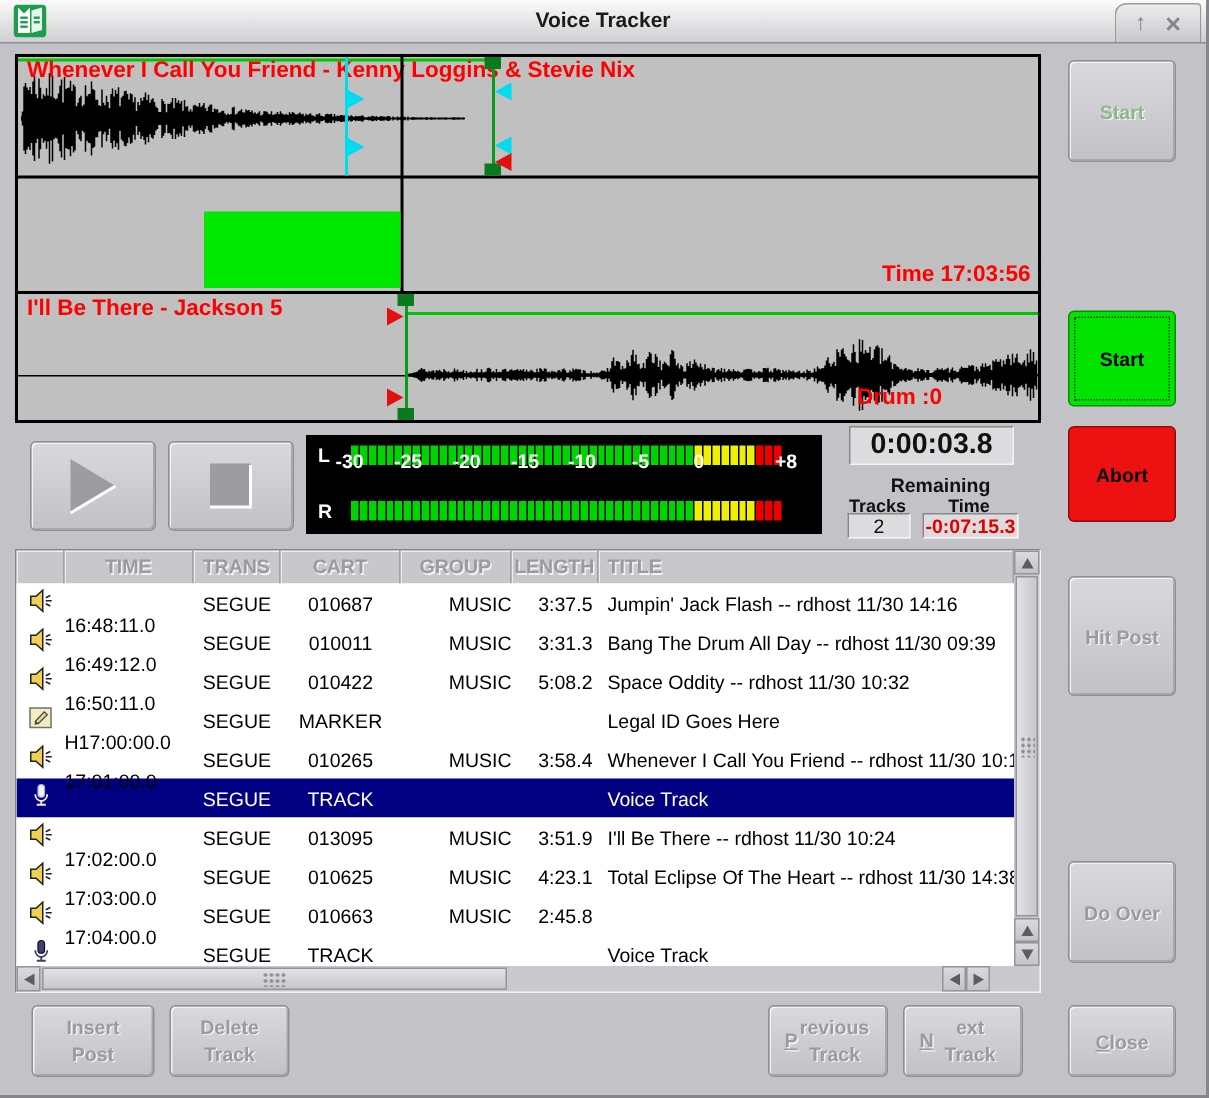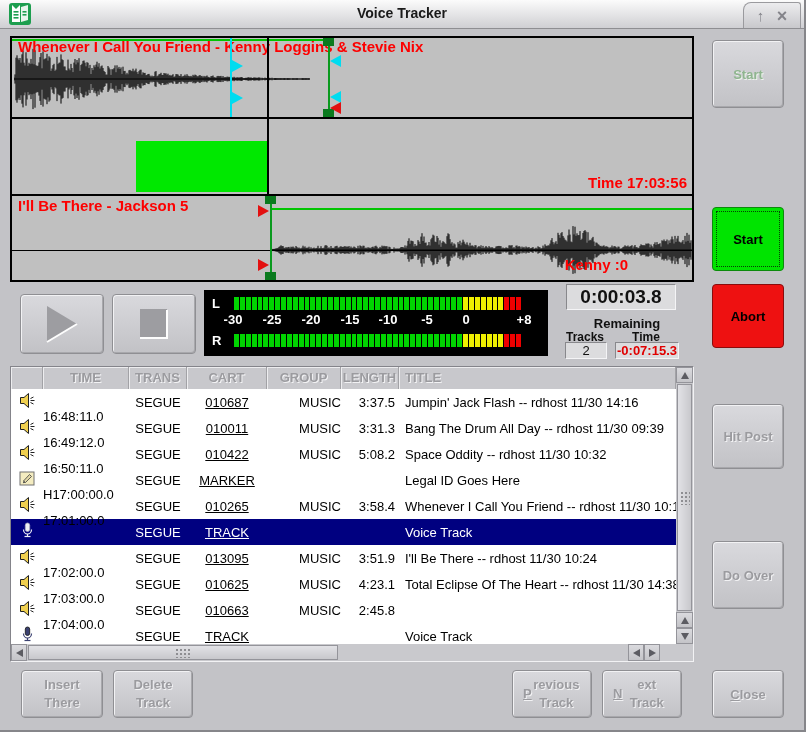--- a/index.html
+++ b/index.html
@@ -31,21 +31,21 @@
   .green-block{position:absolute;background:#00e800;}
   
   .t-btn{position:absolute;width:82px;height:58px;background:linear-gradient(#d9d9dd,#c2c2c6);
          border:1px solid #8f8f93;border-radius:4px;box-shadow:inset 1px 1px 0 #f2f2f4,inset -1px -1px 0 #a8a8ac;
          display:flex;align-items:center;justify-content:center;}
   .meter{position:absolute;left:204px;top:290px;width:344px;height:66px;background:#000;}
   .meter-ch{position:absolute;left:8px;width:16px;color:#fff;font-weight:bold;font-size:13px;}
   .meter-bar{position:absolute;left:30px;width:288px;height:13px;display:flex;}
   .meter-bar div{flex:1;margin-right:1px;}
   .seg-g{background:#00d400;} .seg-y{background:#efef00;} .seg-r{background:#ef0000;}
-  .meter-scale{position:absolute;left:0;top:22px;width:344px;height:18px;}
+  .meter-scale{position:absolute;left:0;top:10px;width:344px;height:18px;}
   .meter-scale span{position:absolute;transform:translateX(-50%);color:#fff;font-weight:bold;font-size:13px;}
   .sunken{background:#dcdcde;border-top:1px solid #88888c;border-left:1px solid #88888c;
           border-bottom:1px solid #f4f4f6;border-right:1px solid #f4f4f6;box-sizing:border-box;}
   .clock{position:absolute;left:566px;top:284px;width:110px;height:26px;font-size:19px;font-weight:bold;color:#111;
          text-align:center;line-height:24px;}
   .rem-label{position:absolute;font-weight:bold;font-size:12px;color:#111;text-align:center;}
   .rem-box{position:absolute;height:17px;font-size:13px;text-align:center;line-height:15px;}
   
   .rbtn{position:absolute;left:712px;width:72px;background:linear-gradient(#d9d9dd,#c2c2c6);
         border:1px solid #8f8f93;border-radius:4px;box-shadow:inset 1px 1px 0 #f2f2f4,inset -1px -1px 0 #a8a8ac;
@@ -60,21 +60,21 @@
   .log{position:absolute;left:10px;top:366px;width:684px;height:296px;background:#fff;
        border-top:1px solid #84848a;border-left:1px solid #84848a;border-bottom:1px solid #f2f2f4;border-right:1px solid #f2f2f4;box-sizing:border-box;}
   .log-head{position:absolute;left:0;top:0;right:17px;height:22px;display:flex;background:#c8c8cc;}
   .hcell{font-weight:bold;font-size:13px;color:#9b9b9f;text-shadow:1px 1px 0 #f2f2f4;
          border-right:1px solid #a2a2a6;box-shadow:inset 1px 1px 0 #ededef;line-height:22px;text-align:center;box-sizing:border-box;flex:none;}
   .rows{position:absolute;left:0;top:22px;right:17px;bottom:17px;overflow:hidden;background:#fff;}
   .lrow{display:flex;height:26px;align-items:center;font-size:13px;color:#000;background:#fff;}
   .lrow.sel{background:#000080;color:#fff;}
   .lcell{flex:none;white-space:nowrap;overflow:hidden;}
   .c-icon{width:32px;text-align:center;} .c-time{width:86px;text-align:left;margin-top:28px;}
-  .c-trans{width:58px;text-align:center;} .c-cart{width:80px;text-align:center;text-decoration:underline;}
+  .c-trans{width:58px;text-align:center;} .c-cart{width:80px;text-align:center;}
   .c-group{width:74px;text-align:right;} .c-len{width:58px;text-align:right;padding-right:4px;box-sizing:border-box;}
   .c-title{flex:1;text-align:left;padding-left:6px;}
   
   .sb-btn{background:linear-gradient(#dadade,#c4c4c8);border:1px solid #94949a;box-sizing:border-box;
           display:flex;align-items:center;justify-content:center;}
   .vsb{position:absolute;right:0;top:0;width:17px;bottom:17px;background:#c9c9cd;}
   .vsb .sb-btn{position:absolute;left:0;width:17px;height:16px;}
   .v-thumb{position:absolute;left:1px;width:15px;background:linear-gradient(90deg,#e2e2e6,#c8c8cc);
            border:1px solid #94949a;box-sizing:border-box;}
   .hsb{position:absolute;left:0;bottom:0;right:17px;height:17px;background:#c9c9cd;}
@@ -148,21 +148,21 @@
     <svg id="wave2" style="position:absolute;left:260px;top:171px;" width="420" height="82">
         <line x1="0" y1="41" x2="420" y2="41" stroke="#000"></line>
         <path d="M0 40.3V41.7M1 39.9V42.1M2 40.0V42.0M3 39.7V42.3M4 39.4V42.6M5 39.2V42.8M6 38.9V43.1M7 37.9V44.1M8 37.3V44.7M9 36.3V45.7M10 37.2V44.8M11 37.0V45.0M12 38.7V43.3M13 39.2V42.8M14 38.1V43.9M15 38.8V43.2M16 38.1V43.9M17 37.9V44.1M18 39.3V42.7M19 37.7V44.3M20 38.3V43.7M21 37.5V44.5M22 38.5V43.5M23 39.2V42.8M24 37.0V45.0M25 38.1V43.9M26 39.2V42.8M27 38.5V43.5M28 39.4V42.6M29 39.4V42.6M30 38.7V43.3M31 36.7V45.3M32 38.5V43.5M33 37.4V44.6M34 39.0V43.0M35 38.6V43.4M36 38.8V43.2M37 37.7V44.3M38 39.7V42.3M39 38.3V43.7M40 39.6V42.4M41 39.2V42.8M42 38.6V43.4M43 39.4V42.6M44 39.2V42.8M45 38.9V43.1M46 36.8V45.2M47 39.3V42.7M48 39.1V42.9M49 37.2V44.8M50 39.1V42.9M51 39.2V42.8M52 38.7V43.3M53 36.5V45.5M54 36.1V45.9M55 36.8V45.2M56 39.1V42.9M57 38.3V43.7M58 39.4V42.6M59 37.0V45.0M60 39.1V42.9M61 38.8V43.2M62 39.2V42.8M63 37.5V44.5M64 37.1V44.9M65 36.8V45.2M66 38.6V43.4M67 38.6V43.4M68 37.7V44.3M69 37.2V44.8M70 38.0V44.0M71 37.8V44.2M72 37.7V44.3M73 37.0V45.0M74 38.1V43.9M75 37.3V44.7M76 38.0V44.0M77 37.0V45.0M78 38.8V43.2M79 37.5V44.5M80 38.9V43.1M81 38.6V43.4M82 37.5V44.5M83 38.2V43.8M84 39.1V42.9M85 39.2V42.8M86 36.8V45.2M87 39.1V42.9M88 36.4V45.6M89 37.0V45.0M90 38.4V43.6M91 36.7V45.3M92 36.8V45.2M93 39.2V42.8M94 38.6V43.4M95 39.3V42.7M96 38.2V43.8M97 38.8V43.2M98 38.7V43.3M99 39.3V42.7M100 38.0V44.0M101 37.6V44.4M102 38.8V43.2M103 37.2V44.8M104 36.7V45.3M105 37.8V44.2M106 39.5V42.5M107 39.3V42.7M108 37.9V44.1M109 38.8V43.2M110 36.6V45.4M111 37.6V44.4M112 36.8V45.2M113 37.4V44.6M114 37.2V44.8M115 37.3V44.7M116 39.8V42.2M117 37.7V44.3M118 38.2V43.8M119 39.9V42.1M120 39.9V42.1M121 40.0V42.0M122 38.4V43.6M123 39.8V42.2M124 39.4V42.6M125 39.8V42.2M126 39.3V42.7M127 39.9V42.1M128 39.0V43.0M129 38.0V44.0M130 38.1V43.9M131 38.1V43.9M132 38.8V43.2M133 36.4V45.6M134 38.7V43.3M135 36.7V45.3M136 31.9V50.1M137 29.3V52.7M138 34.8V47.2M139 31.6V50.4M140 31.9V50.1M141 32.3V49.7M142 37.4V44.6M143 35.0V47.0M144 36.9V45.1M145 36.5V45.5M146 31.1V50.9M147 32.6V49.4M148 35.0V47.0M149 27.6V54.4M150 24.2V57.8M151 32.0V50.0M152 27.5V54.5M153 33.9V48.1M154 33.5V48.5M155 36.8V45.2M156 36.1V45.9M157 33.0V49.0M158 36.5V45.5M159 30.3V51.7M160 28.8V53.2M161 25.7V56.3M162 26.6V55.4M163 32.6V49.4M164 33.1V48.9M165 27.0V55.0M166 28.9V53.1M167 35.6V46.4M168 31.3V50.7M169 37.8V44.2M170 33.7V48.3M171 32.2V49.8M172 33.1V48.9M173 34.3V47.7M174 35.1V46.9M175 27.2V54.8M176 24.3V57.7M177 25.2V56.8M178 30.2V51.8M179 34.6V47.4M180 33.2V48.8M181 36.7V45.3M182 34.4V47.6M183 35.4V46.6M184 38.7V43.3M185 38.6V43.4M186 33.2V48.8M187 35.0V47.0M188 31.8V50.2M189 36.3V45.7M190 33.6V48.4M191 30.7V51.3M192 32.7V49.3M193 34.7V47.3M194 35.8V46.2M195 33.4V48.6M196 35.8V46.2M197 37.3V44.7M198 33.8V48.2M199 37.1V44.9M200 36.3V45.7M201 36.8V45.2M202 38.1V43.9M203 36.2V45.8M204 36.3V45.7M205 39.3V42.7M206 37.9V44.1M207 37.0V45.0M208 38.2V43.8M209 36.3V45.7M210 39.1V42.9M211 36.9V45.1M212 39.1V42.9M213 38.3V43.7M214 37.0V45.0M215 38.2V43.8M216 38.9V43.1M217 37.1V44.9M218 38.3V43.7M219 38.8V43.2M220 38.1V43.9M221 38.8V43.2M222 39.5V42.5M223 39.0V43.0M224 37.5V44.5M225 37.3V44.7M226 37.0V45.0M227 36.9V45.1M228 37.1V44.9M229 37.2V44.8M230 39.4V42.6M231 38.5V43.5M232 39.3V42.7M233 39.2V42.8M234 38.4V43.6M235 38.8V43.2M236 39.2V42.8M237 36.4V45.6M238 36.3V45.7M239 36.7V45.3M240 36.1V45.9M241 39.2V42.8M242 38.1V43.9M243 39.4V42.6M244 36.7V45.3M245 36.5V45.5M246 38.0V44.0M247 37.0V45.0M248 37.7V44.3M249 39.6V42.4M250 37.6V44.4M251 38.8V43.2M252 37.9V44.1M253 39.3V42.7M254 37.5V44.5M255 38.5V43.5M256 38.6V43.4M257 38.0V44.0M258 39.4V42.6M259 39.1V42.9M260 38.7V43.3M261 38.1V43.9M262 39.8V42.2M263 39.5V42.5M264 38.7V43.3M265 39.6V42.4M266 37.3V44.7M267 38.1V43.9M268 38.4V43.6M269 39.6V42.4M270 39.1V42.9M271 36.6V45.4M272 38.6V43.4M273 35.3V46.7M274 36.7V45.3M275 37.1V44.9M276 36.3V45.7M277 36.5V45.5M278 34.6V47.4M279 31.3V50.7M280 29.1V52.9M281 33.1V48.9M282 35.3V46.7M283 33.5V48.5M284 32.2V49.8M285 35.0V47.0M286 23.8V58.2M287 25.9V56.1M288 28.8V53.2M289 24.2V57.8M290 23.1V58.9M291 27.0V55.0M292 28.7V53.3M293 30.6V51.4M294 31.4V50.6M295 32.5V49.5M296 26.4V55.6M297 20.5V61.5M298 25.6V56.4M299 32.5V49.5M300 33.2V48.8M301 17.1V64.9M302 25.4V56.6M303 17.7V64.3M304 26.8V55.2M305 24.3V57.7M306 26.2V55.8M307 26.1V55.9M308 22.1V59.9M309 31.0V51.0M310 29.7V52.3M311 24.0V58.0M312 22.0V60.0M313 21.1V60.9M314 22.6V59.4M315 33.7V48.3M316 23.2V58.8M317 31.8V50.2M318 30.8V51.2M319 31.3V50.7M320 29.3V52.7M321 27.9V54.1M322 32.5V49.5M323 37.0V45.0M324 33.5V48.5M325 33.8V48.2M326 35.2V46.8M327 35.8V46.2M328 37.1V44.9M329 36.8V45.2M330 37.8V44.2M331 36.8V45.2M332 36.4V45.6M333 37.9V44.1M334 37.2V44.8M335 37.5V44.5M336 37.9V44.1M337 39.3V42.7M338 38.3V43.7M339 38.5V43.5M340 36.5V45.5M341 38.5V43.5M342 37.2V44.8M343 37.2V44.8M344 37.9V44.1M345 39.2V42.8M346 37.6V44.4M347 37.7V44.3M348 39.7V42.3M349 39.6V42.4M350 39.2V42.8M351 38.1V43.9M352 37.6V44.4M353 36.3V45.7M354 37.3V44.7M355 37.4V44.6M356 36.5V45.5M357 37.9V44.1M358 37.4V44.6M359 36.9V45.1M360 36.2V45.8M361 39.4V42.6M362 37.4V44.6M363 36.0V46.0M364 38.2V43.8M365 38.2V43.8M366 39.2V42.8M367 38.7V43.3M368 36.9V45.1M369 35.3V46.7M370 36.1V45.9M371 36.3V45.7M372 36.2V45.8M373 36.4V45.6M374 34.5V47.5M375 35.1V46.9M376 34.3V47.7M377 34.8V47.2M378 38.3V43.7M379 35.5V46.5M380 37.2V44.8M381 38.6V43.4M382 35.1V46.9M383 33.3V48.7M384 35.9V46.1M385 33.1V48.9M386 35.3V46.7M387 35.0V47.0M388 34.2V47.8M389 37.6V44.4M390 31.3V50.7M391 32.1V49.9M392 30.5V51.5M393 32.2V49.8M394 32.2V49.8M395 30.5V51.5M396 35.3V46.7M397 31.4V50.6M398 33.9V48.1M399 30.4V51.6M400 27.5V54.5M401 30.3V51.7M402 34.5V47.5M403 26.9V55.1M404 32.9V49.1M405 29.5V52.5M406 26.9V55.1M407 32.5V49.5M408 33.1V48.9M409 34.1V47.9M410 32.7V49.3M411 31.1V50.9M412 35.1V46.9M413 26.9V55.1M414 32.6V49.4M415 23.9V58.1M416 31.9V50.1M417 25.7V56.3M418 33.8V48.2M419 31.3V50.7" stroke="#000" stroke-width="1" fill="none"></path>
       </svg>
     <div class="wave-title" style="left:6px;top:159px;">I'll Be There - Jackson 5</div>
     <div class="vline" style="left:258px;top:158px;height:84px;background:#0a9a1e;"></div>
     <div class="sq" style="left:253px;top:158px;"></div>
     <div class="sq" style="left:253px;top:234px;"></div>
     <div class="tri tri-r red" style="left:246px;top:167px;"></div>
     <div class="tri tri-r red" style="left:246px;top:221px;"></div>
-    <div class="red-label" style="right:64px;top:218px;">Kenny :0</div>
+    <div class="red-label" style="right:64px;top:218px;">Drum :0</div>
   </div>
 
   <div class="t-btn" style="left:20px;top:294px;">
     <svg width="36" height="40">
       <polygon points="3,2 3,38 33,20" fill="#9d9da1"></polygon>
       <line x1="3" y1="38" x2="33" y2="20" stroke="#fdfdfd" stroke-width="2"></line>
     </svg>
   </div>
   <div class="t-btn" style="left:112px;top:294px;">
     <svg width="34" height="36">
@@ -291,22 +291,22 @@
   <div class="clock sunken">0:00:03.8</div>
   <div class="rem-label" style="left:562px;top:316px;width:130px;font-size:13px;">Remaining</div>
   <div class="rem-label" style="left:552px;top:330px;width:66px;">Tracks</div>
   <div class="rem-label" style="left:615px;top:330px;width:62px;">Time</div>
   <div class="rem-box sunken" style="left:565px;top:342px;width:42px;color:#111;">2</div>
   <div class="rem-box sunken" style="left:615px;top:342px;width:64px;color:#e00000;font-weight:bold;">-0:07:15.3</div>
 
   <div class="rbtn dis-start" style="top:40px;height:68px;">Start</div>
   <div class="rbtn rec-start" style="top:207px;height:64px;">Start</div>
   <div class="rbtn abort" style="top:284px;height:64px;">Abort</div>
-  <div class="rbtn emboss" style="top:404px;height:65px;">Hit Post</div>
-  <div class="rbtn emboss" style="top:541px;height:68px;">Do Over</div>
+  <div class="rbtn emboss" style="top:384px;height:80px;">Hit Post</div>
+  <div class="rbtn emboss" style="top:574px;height:68px;">Do Over</div>
   <div class="rbtn emboss" style="top:670px;height:48px;"><u>C</u>lose</div>
 
   <div class="log">
     <div class="log-head" id="logHead">
         <div class="hcell" style="width: 32px;"></div>
         <div class="hcell" style="width: 86px;">TIME</div>
         <div class="hcell" style="width: 58px;">TRANS</div>
         <div class="hcell" style="width: 80px;">CART</div>
         <div class="hcell" style="width: 74px;">GROUP</div>
         <div class="hcell" style="width: 58px;">LENGTH</div>
@@ -463,18 +463,18 @@
       <div class="sb-btn" style="right:32px;">
           <div class="arr arr-lf"></div>
         </div>
       <div class="sb-btn" style="right:16px;">
           <div class="arr arr-rt"></div>
         </div>
     </div>
     <div class="corner"></div>
   </div>
 
-  <div class="bbtn emboss" style="left:21px;width:82px;">Insert There</div>
+  <div class="bbtn emboss" style="left:21px;width:82px;">Insert Post</div>
   <div class="bbtn emboss" style="left:113px;width:80px;">Delete Track</div>
   <div class="bbtn emboss" style="left:512px;width:80px;"><u>P</u>revious Track</div>
   <div class="bbtn emboss" style="left:602px;width:80px;"><u>N</u>ext Track</div>
 
 </div>
 
 </body></html>

